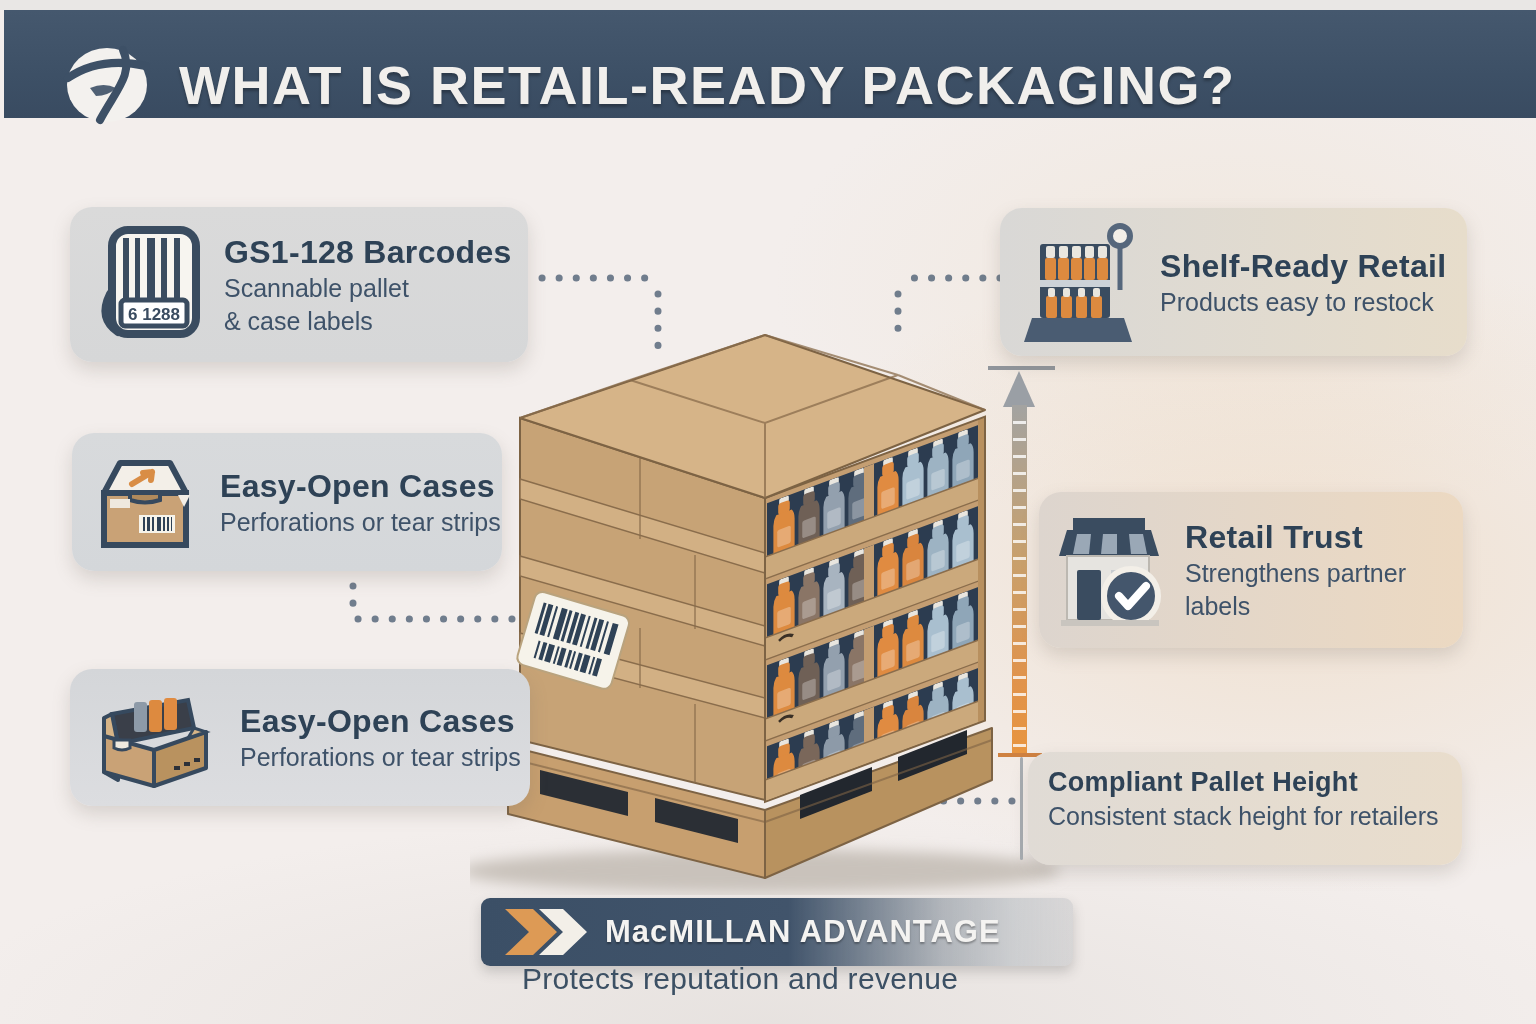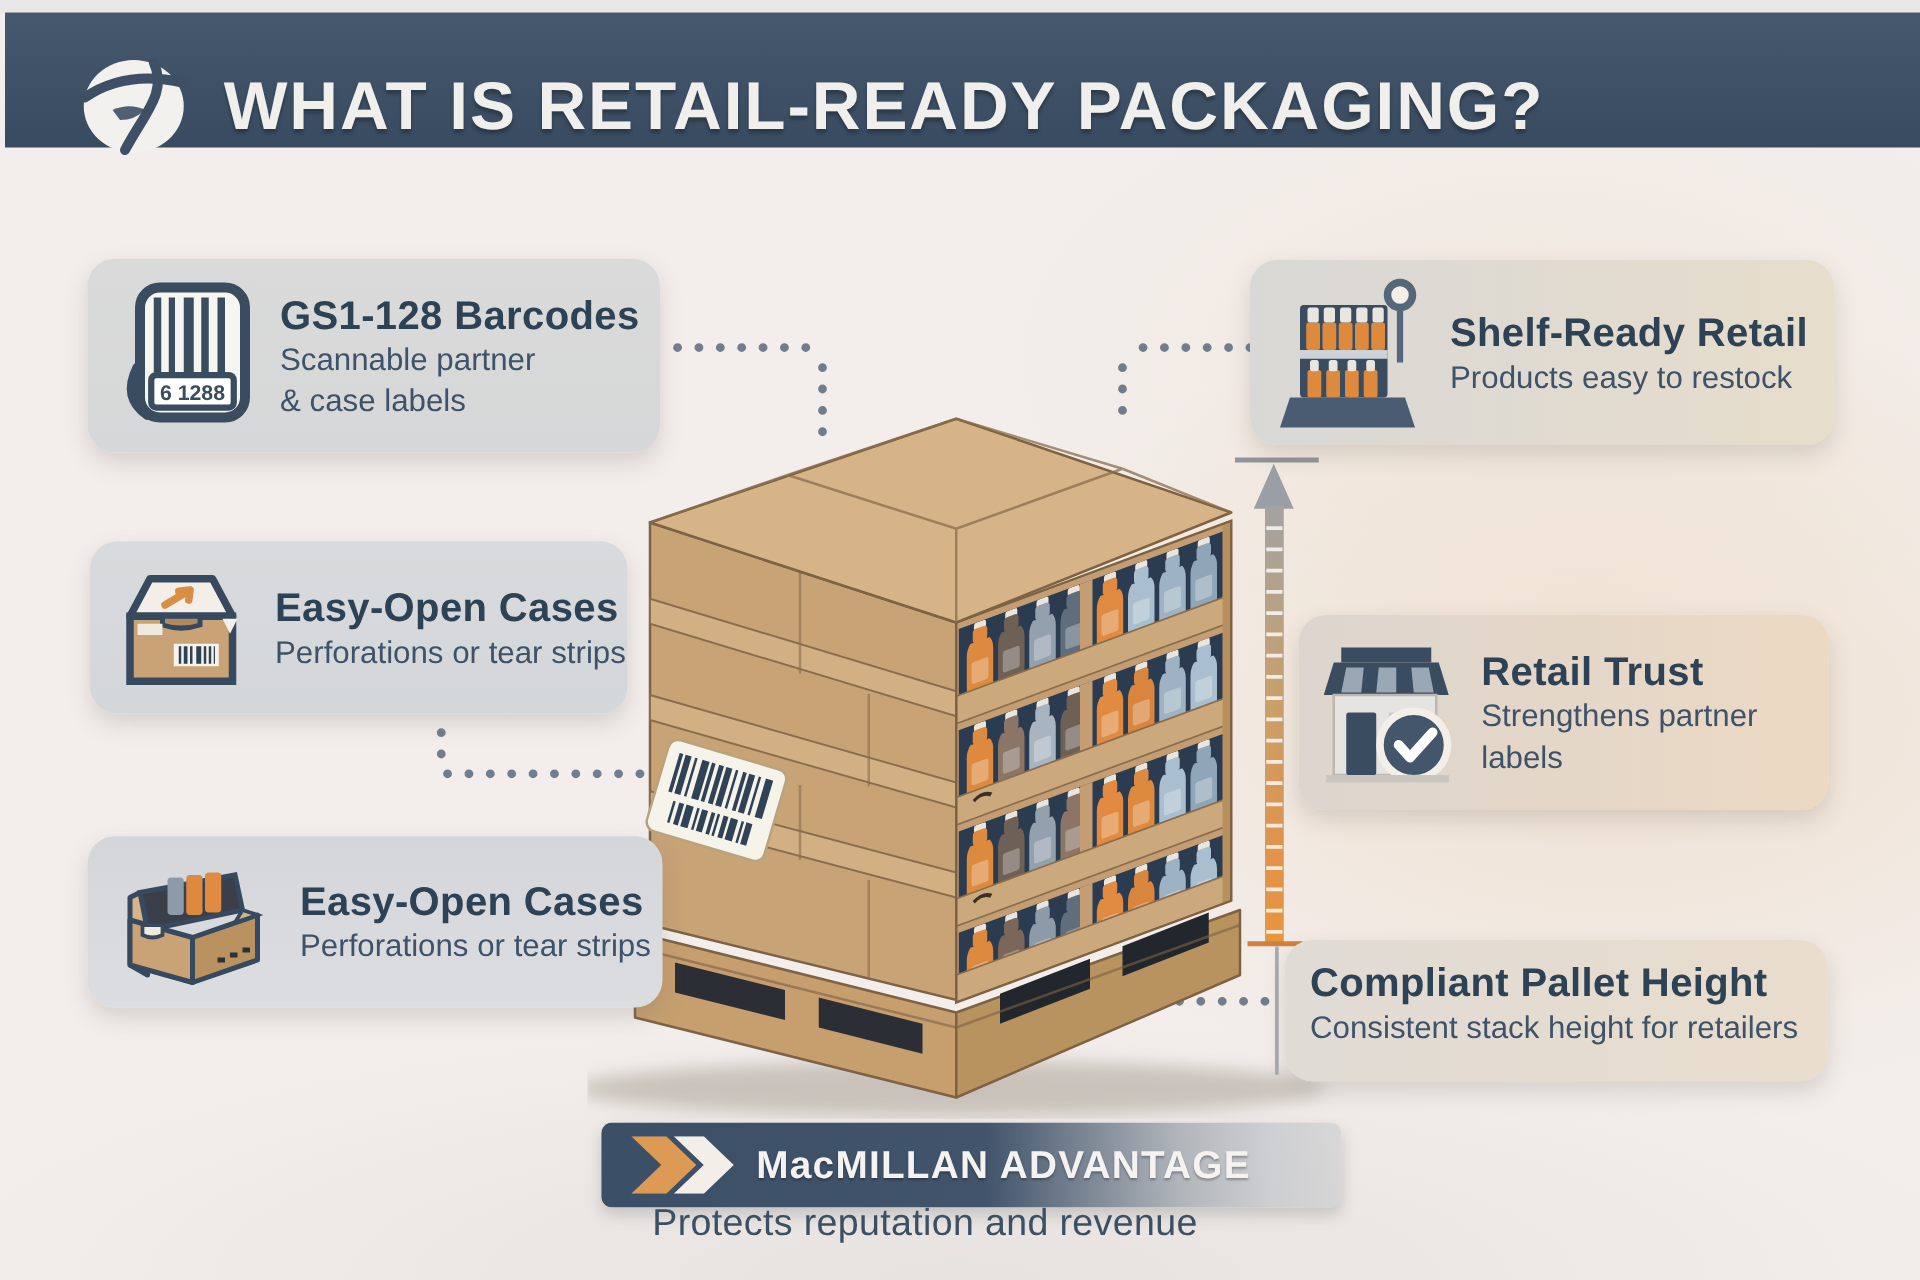--- a/index.html
+++ b/index.html
@@ -27,21 +27,21 @@
   .card .txt{display:flex;flex-direction:column;justify-content:space-between;}
   .card .title{font-weight:700;font-size:32px;color:#2e4256;letter-spacing:.3px;white-space:nowrap;line-height:1.25;}
   .card .desc{font-size:25px;color:#3e5269;line-height:1.32;white-space:nowrap;}
   #card-gs1{left:70px;top:207px;width:458px;height:155px;background:linear-gradient(180deg,#dadadA,#d6d7d8);}
   #card-eo1{left:72px;top:433px;width:430px;height:138px;background:linear-gradient(180deg,#d8dadc,#d4d7da);}
   #card-eo2{left:70px;top:669px;width:460px;height:137px;background:linear-gradient(180deg,#d4d6d9,#dcdde0);}
   #card-shelf{left:1000px;top:208px;width:467px;height:148px;background:linear-gradient(90deg,#d9d8d6,#e7ddcb);}
   #card-retail{left:1039px;top:492px;width:424px;height:156px;background:linear-gradient(90deg,#ddd5ce,#ecd9c2);}
   #card-height{left:1028px;top:752px;width:434px;height:113px;background:linear-gradient(90deg,#e0dbd5,#e9ddcc);
     display:block;padding:14px 20px;}
-  #card-height .title{font-size:32px;}
+  #card-height .title{font-size:27px;}
   .icon-box{flex:0 0 auto;}
   
   #height-bracket{position:absolute;left:1020px;top:757px;width:3px;height:103px;background:#a7acb1;border-radius:2px;}
   
   #banner{position:absolute;left:481px;top:898px;width:592px;height:68px;border-radius:9px;
     background:linear-gradient(90deg,#3b4f66 0%,#41546b 52%,#64748455 78%, rgba(196,200,204,.55) 90%, rgba(230,228,226,0) 100%);
     background-color:rgba(150,158,166,.25);
     display:flex;align-items:center;box-shadow:0 6px 12px rgba(90,90,90,.25);}
   #banner-label{color:#f4f3f1;font-size:31px;font-weight:700;letter-spacing:1px;margin-left:14px;white-space:nowrap;
     text-shadow:0 2px 2px rgba(0,0,0,.3);}
@@ -214,21 +214,21 @@
       <path d="M20 70 q-12 24 8 38" stroke="#3a4c60" stroke-width="8" fill="none" stroke-linecap="round"></path>
       <rect x="22" y="6" width="84" height="104" rx="16" fill="#f7f5f0" stroke="#3a4c60" stroke-width="8"></rect>
       <line x1="64" y1="42" x2="64" y2="42.1" stroke="none"></line>
       <line x1="33" y1="44" x2="97" y2="44" stroke="#3a4c60" stroke-width="60" stroke-dasharray="6 6 5 7 8 6 6 7 6 7"></line>
       <rect x="31" y="76" width="66" height="26" rx="4" fill="#ffffff" stroke="#3a4c60" stroke-width="5"></rect>
       <text x="64" y="96" text-anchor="middle" font-size="17" font-weight="bold" fill="#3a4c60" font-family="Liberation Sans, sans-serif">6 1288</text>
     </svg>
     <div class="txt">
       <div class="title">GS1-128 Barcodes</div>
       <div class="desc">
-        <span>Scannable partner</span><br>
+        <span>Scannable pallet</span><br>
         <span>&amp; case labels</span>
       </div>
     </div>
   </div>
 
   <div class="card" id="card-eo1">
     <svg class="icon-box" width="106" height="98" viewBox="0 0 106 98">
       <polygon points="12,40 28,10 78,10 94,40" fill="#f3efe8" stroke="#36495e" stroke-width="6" stroke-linejoin="round"></polygon>
       <path d="M40 31 L60 19 M60 19 l-9 1 M60 19 l-1 8" stroke="#d98d45" stroke-width="6" fill="none" stroke-linecap="round"></path>
       <rect x="12" y="40" width="82" height="52" fill="#c9a276" stroke="#36495e" stroke-width="6"></rect>

